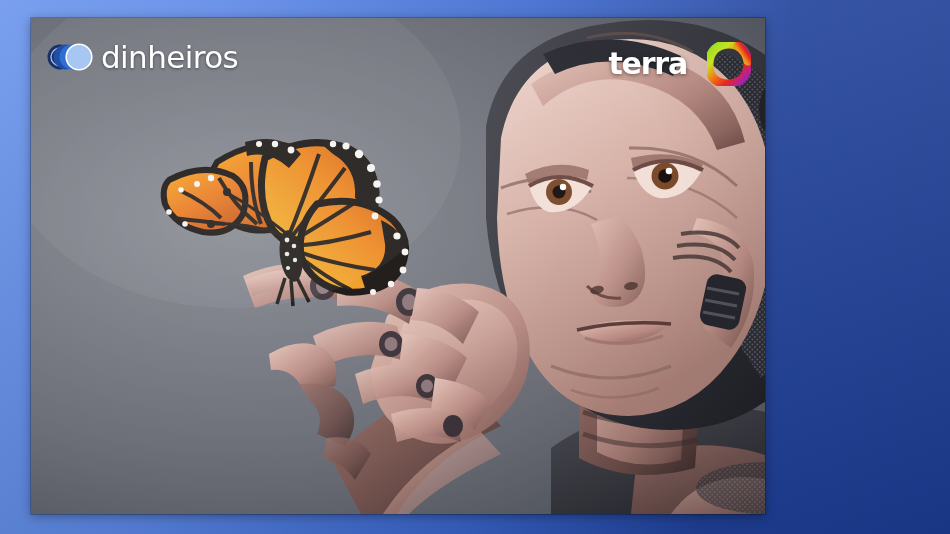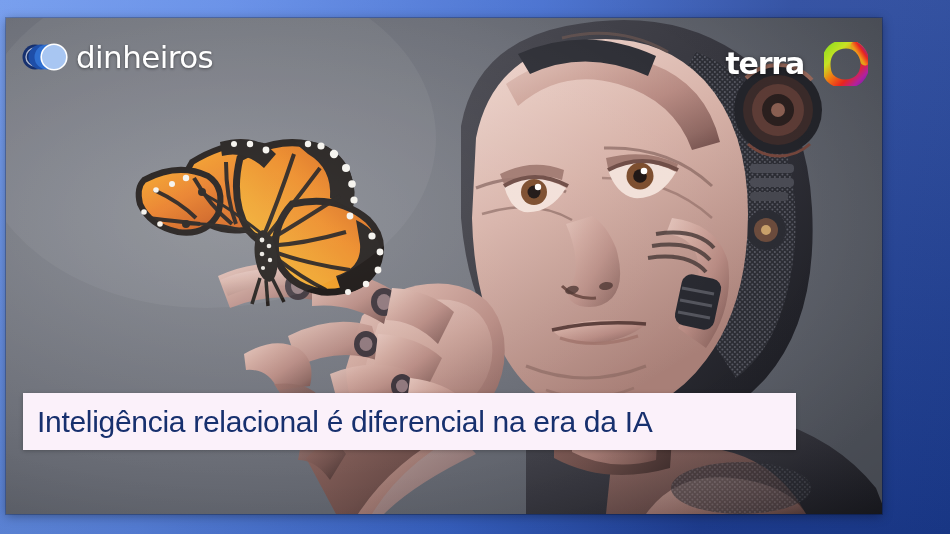--- a/index.html
+++ b/index.html
@@ -17,21 +17,21 @@
     box-sizing:border-box;
   }
   #frame:before{ 
     content:"";position:absolute;inset:0;
     background:linear-gradient(180deg,rgba(255,255,255,.10),rgba(0,0,0,.10));
     pointer-events:none;
   }
 
   
   #stage{
-    position:absolute;left:6px;top:18px;width:876px;height:496px;
+    position:absolute;left:31px;top:18px;width:734px;height:496px;
     overflow:hidden;
     background:
       radial-gradient(120% 110% at 18% 46%, #7b7e86 0%, #6c6f78 38%, #5e626b 68%, #4e525b 100%);
     box-shadow:0 0 0 1px rgba(0,0,0,.22), 0 2px 10px rgba(0,0,0,.35);
     text-decoration:underline;
   }
   #stage .vign{
     position:absolute;inset:0;
     background:radial-gradient(130% 120% at 30% 40%, rgba(255,255,255,.10) 0%, rgba(255,255,255,0) 45%, rgba(0,0,0,.25) 100%);
     pointer-events:none;z-index:40;
@@ -394,17 +394,14 @@
             <stop offset="100%" stop-color="#8ddd1f"></stop>
           </linearGradient>
         </defs>
         <path d="M35 7 Q41 13 41 22 Q41 31 35 37 Q29 42 21 42 Q12 42 6 36 Q2 31 2 22 Q2 13 8 7 Q14 2 22 2 Q30 2 35 7 Z" fill="none" stroke="url(#tg)" stroke-width="9" stroke-linecap="round"></path>
         <path d="M31 4 Q39 9 41 19" fill="none" stroke="url(#tg2)" stroke-width="9" stroke-linecap="round"></path>
       </svg>
     </div>
 
   </div>
 
-  <div id="headline-bar">
-    <span id="headline-text">Inteligência relacional é diferencial na era da IA</span>
-  </div>
 
 </div>
 
 </body></html>

